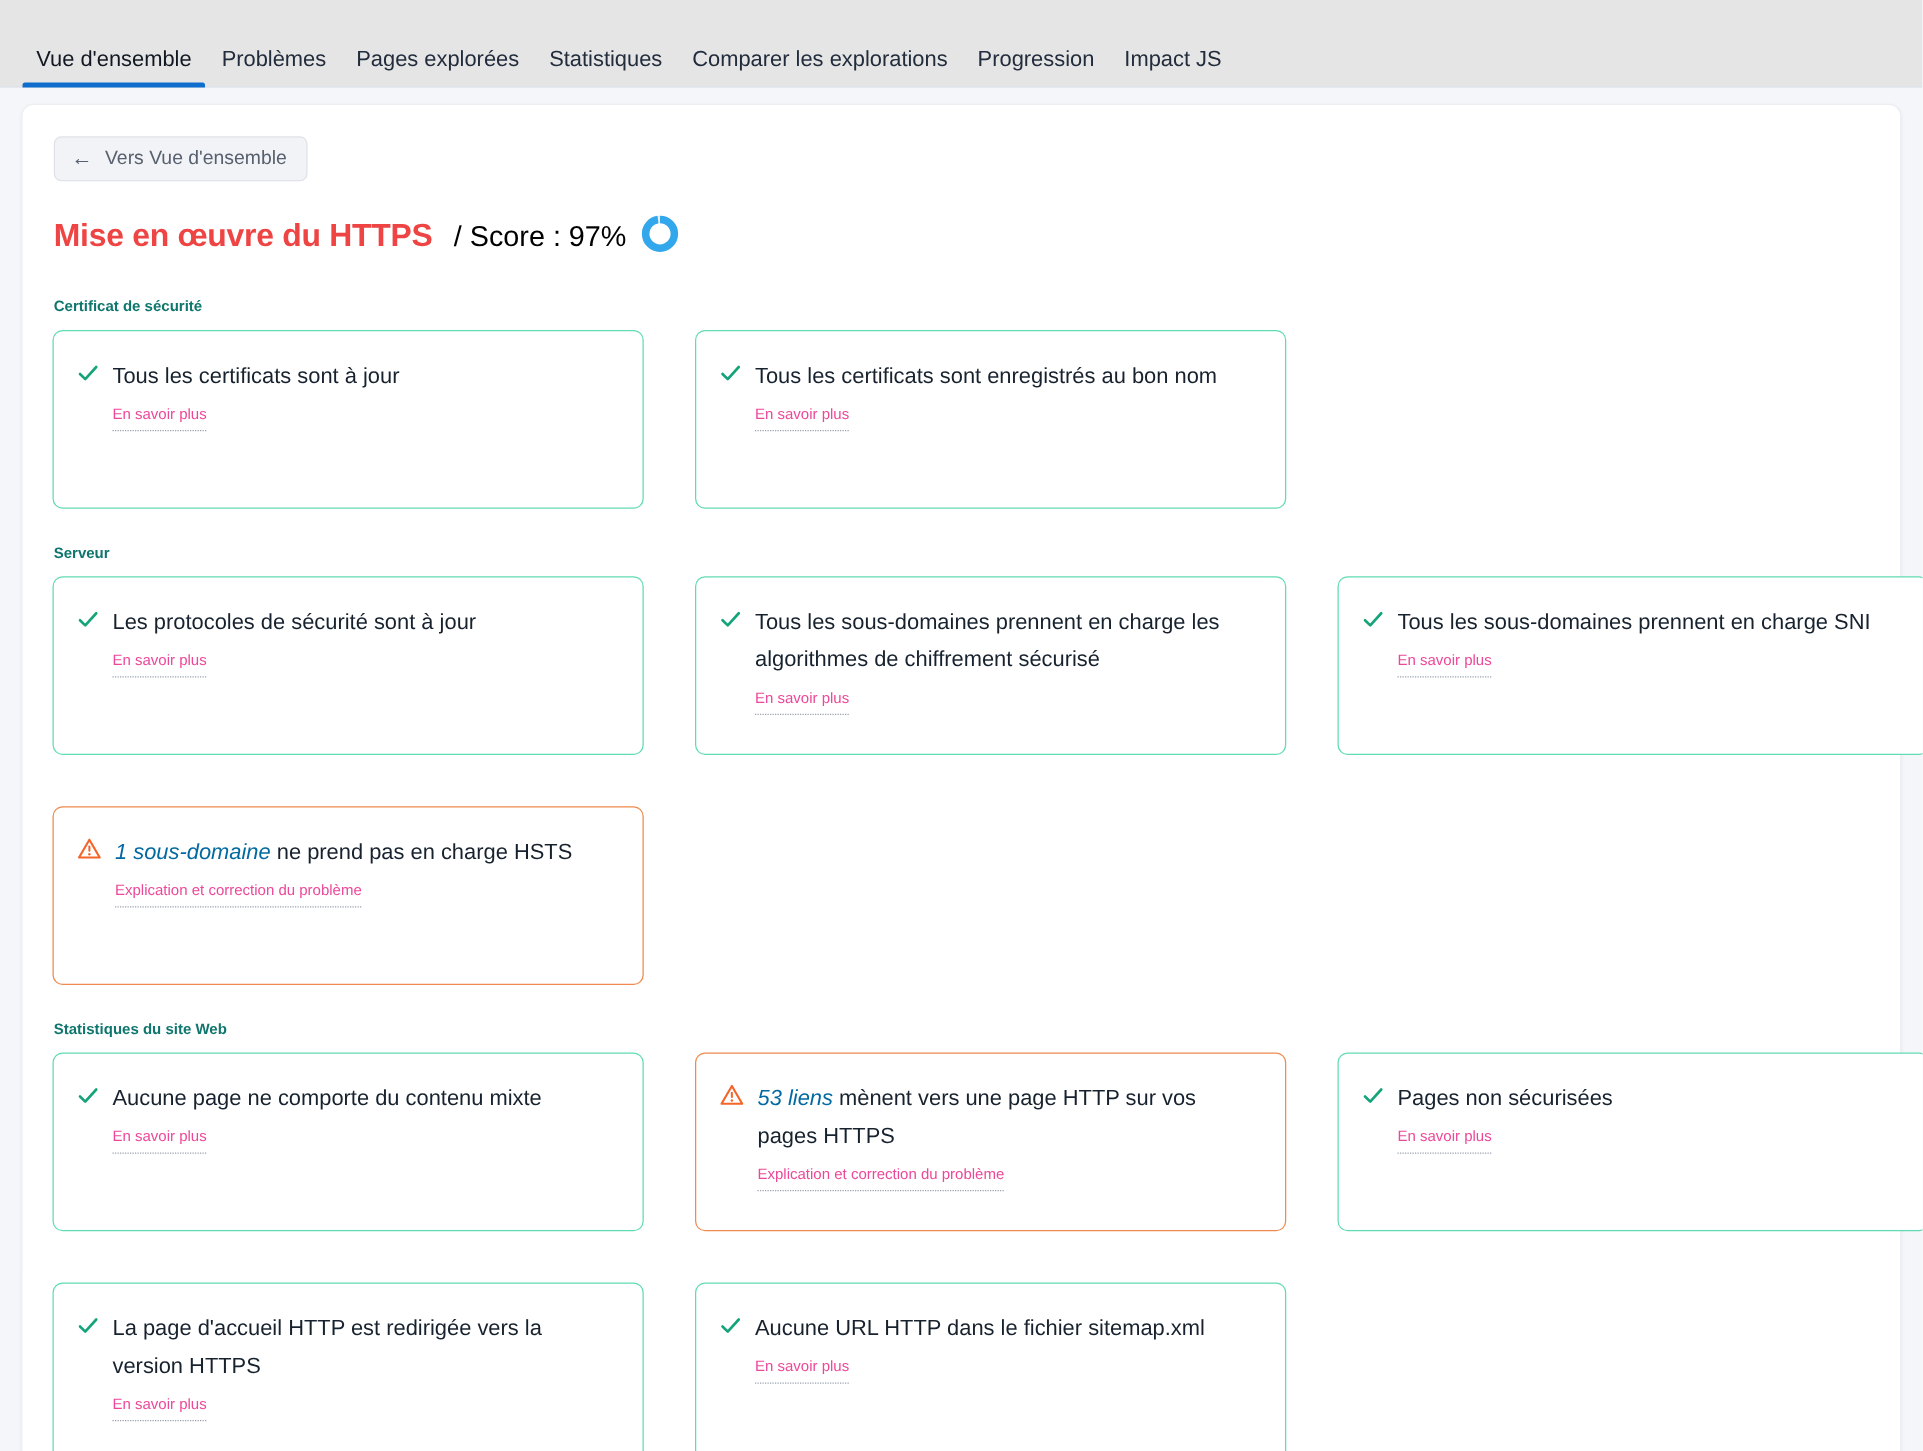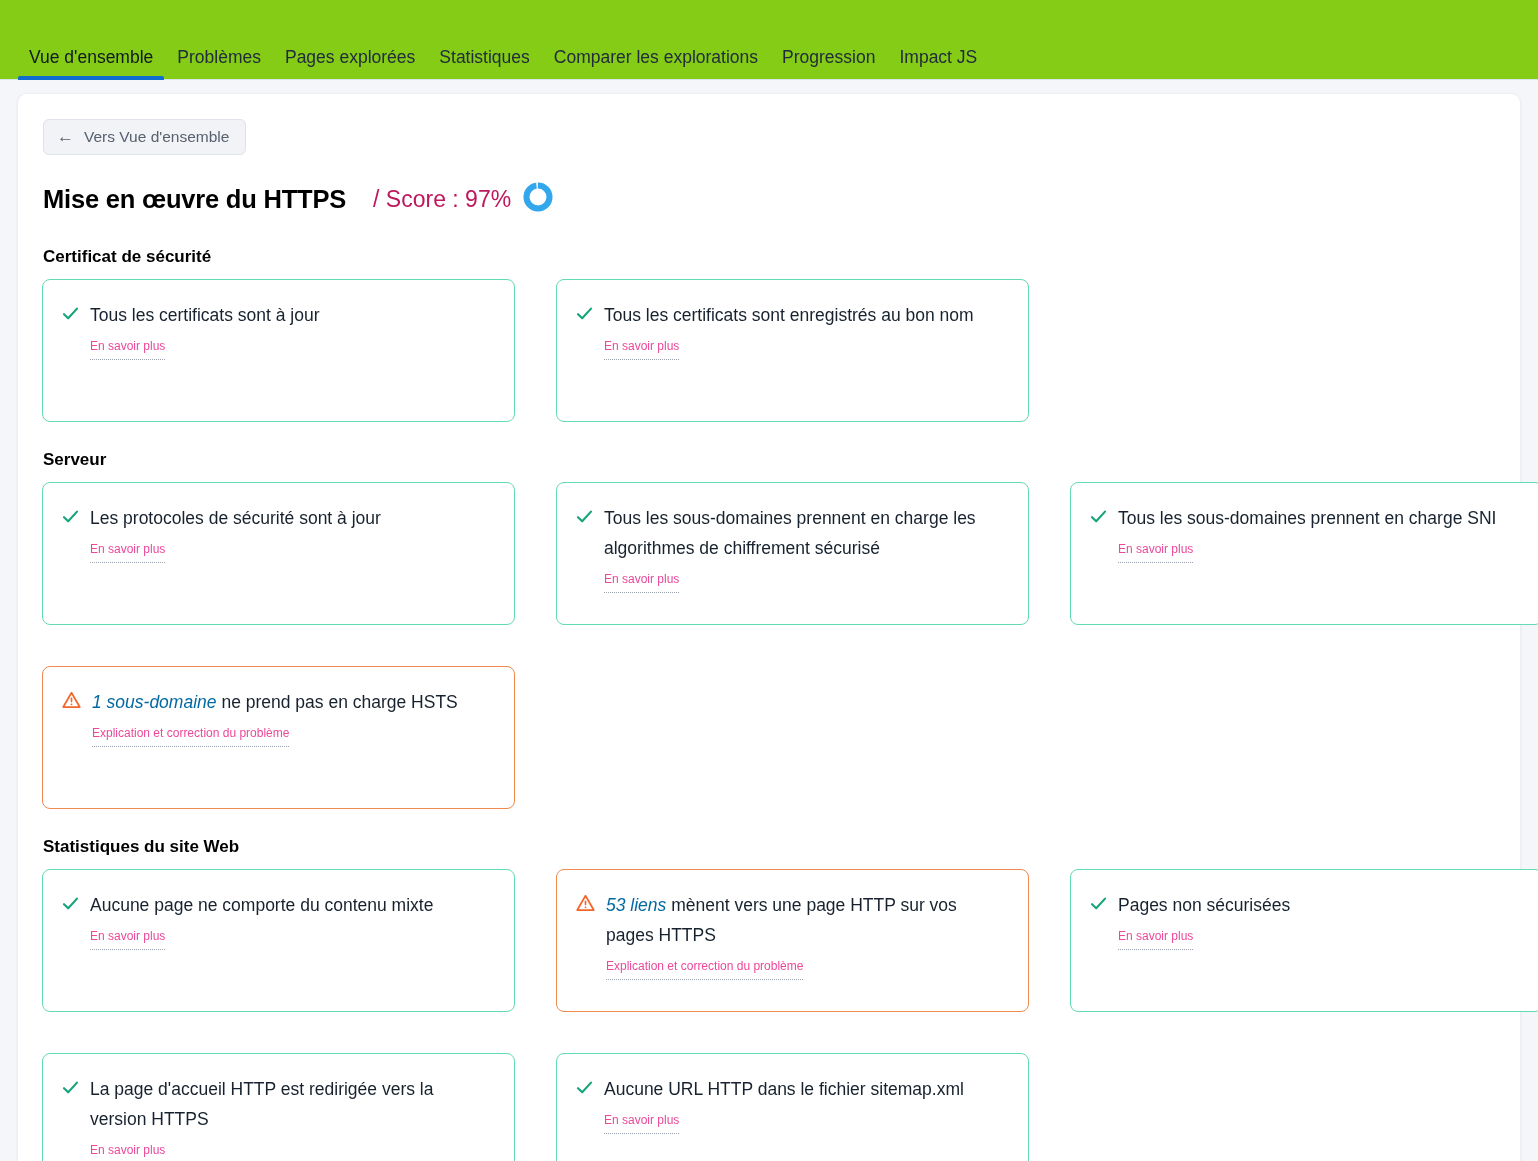--- a/index.html
+++ b/index.html
@@ -7,22 +7,22 @@
     width: 1538px;
     height: 1161px;
     background: #f4f6fa;
     font-family: "Liberation Sans", sans-serif;
     -webkit-font-smoothing: antialiased;
   }
 
   
   .tabbar {
     position: relative;
-    height: 80px;
-    background: #84cc16;
+    height: 70px;
+    background: #e5e5e5;
     display: flex;
     align-items: flex-end;
     padding: 0 0 0 17px;
     gap: 0;
   }
   .tabbar::after {
     content: "";
     position: absolute;
     left: 0; right: 0; bottom: 0;
     height: 1px;
@@ -85,39 +85,39 @@
   
   .titlerow {
     display: flex;
     align-items: center;
     gap: 0;
     margin: 27px 0 0 1px;
   }
   .title-main {
     font-size: 25.5px;
     font-weight: bold;
-    color: #000000;
+    color: #ef4444;
     letter-spacing: -0.2px;
   }
   .title-score {
     font-size: 23px;
-    color: #be185d;
-    margin-left: 27px;
+    color: #000000;
+    margin-left: 17px;
     font-weight: normal;
     white-space: pre;
   }
   .score-ring { margin-left: 12px; display: block; }
 
   
   .section { margin-top: 28px; }
   .section:first-of-type { margin-top: 31px; }
   .section-title {
-    font-size: 17px;
+    font-size: 12px;
     font-weight: bold;
-    color: #000000;
+    color: #0f766e;
     margin: 0 0 12px 1px;
   }
 
   .grid {
     display: grid;
     grid-template-columns: repeat(3, 473px);
     column-gap: 20px;
     row-gap: 24px;
     justify-content: start;
     gap: 41px;

